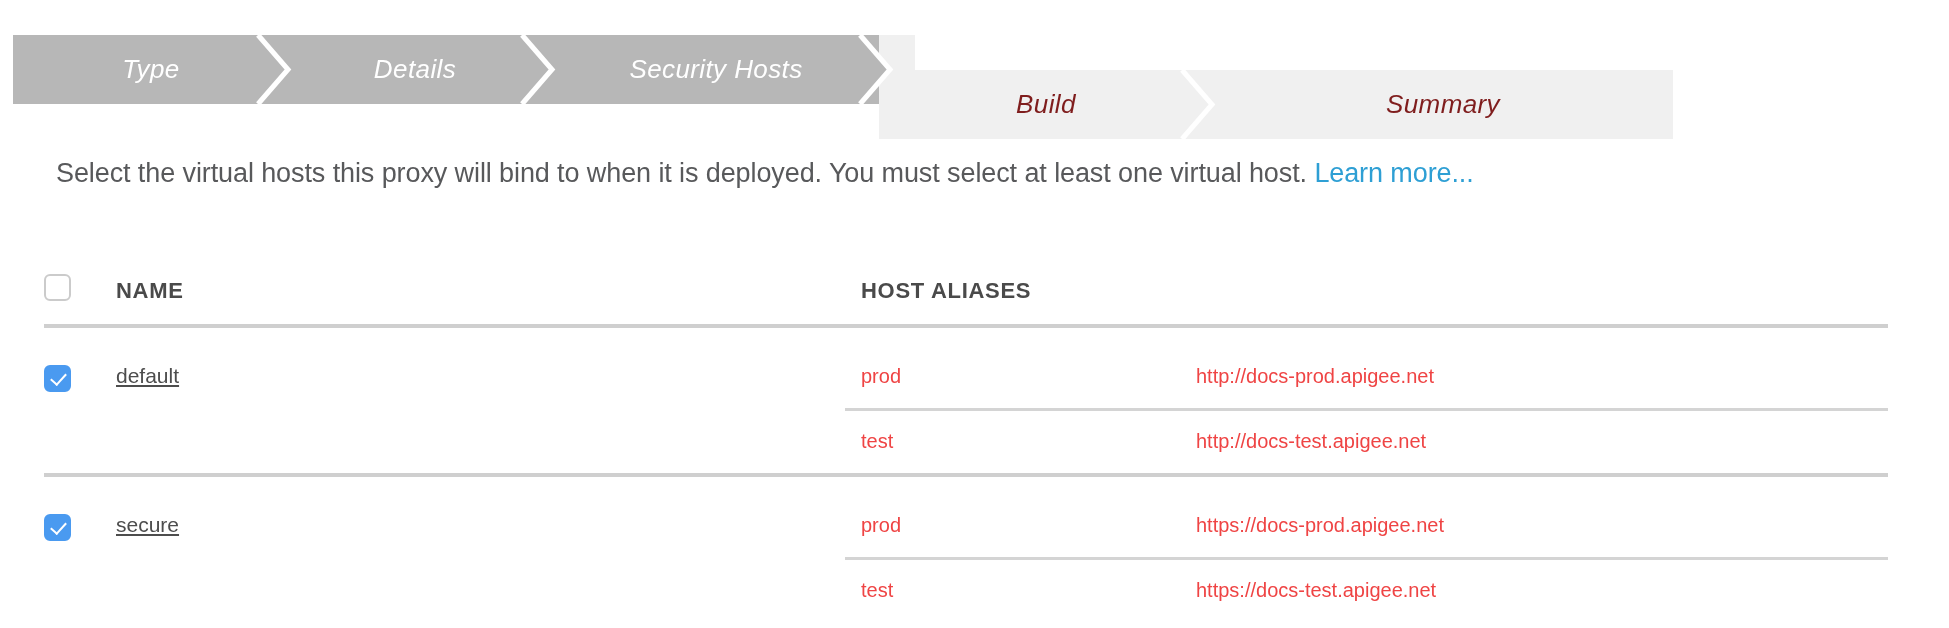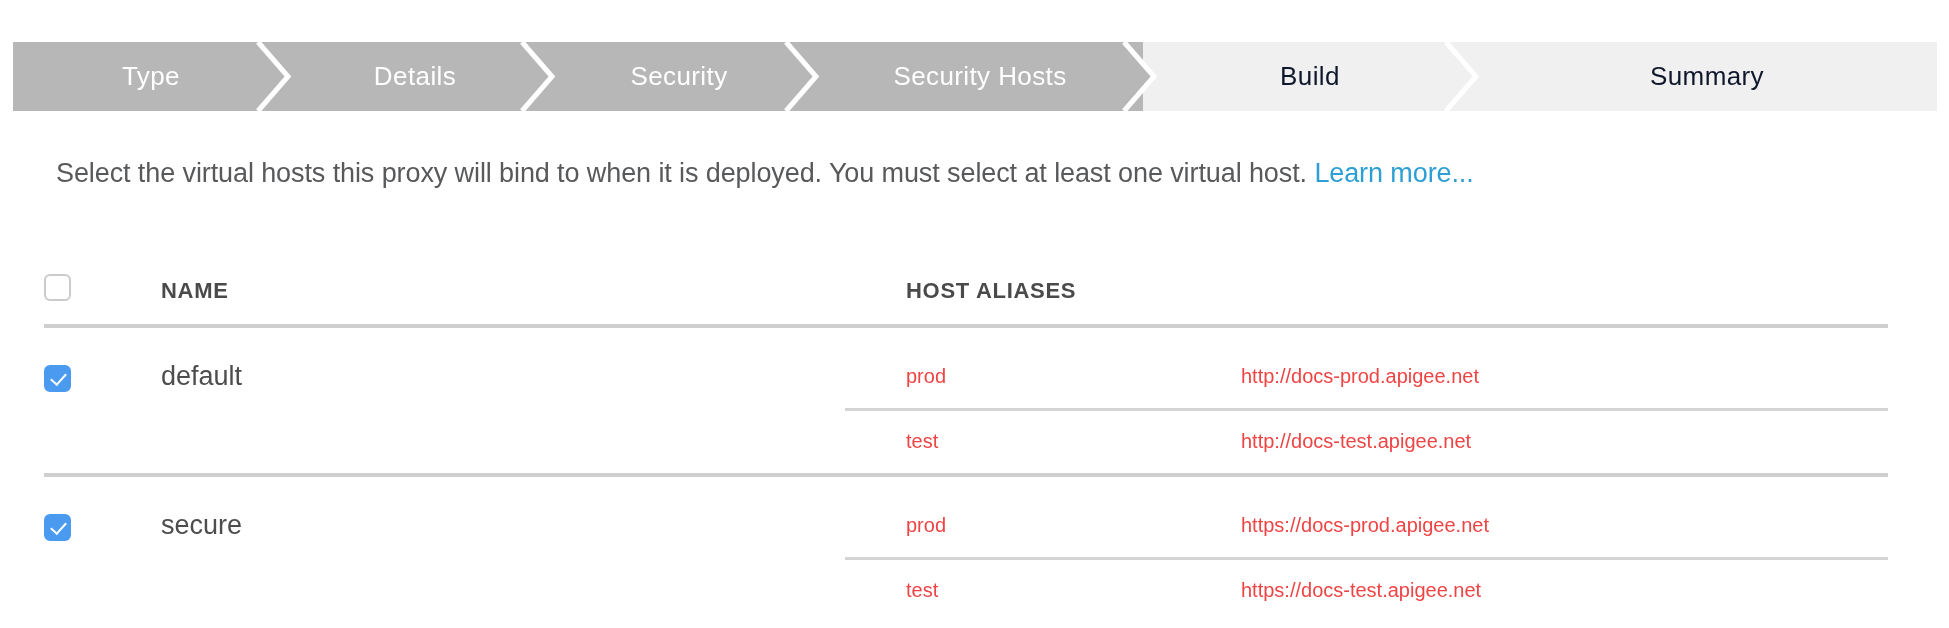--- a/index.html
+++ b/index.html
@@ -12,43 +12,45 @@
     height: 628px;
     font-family: "Liberation Sans", sans-serif;
     -webkit-font-smoothing: antialiased;
     overflow: hidden;
   }
 
   
   .wizard {
     position: absolute;
     left: 13px;
-    top: 42px;
+    top: 35px;
     width: 1924px;
     height: 69px;
     display: flex;
+    font-style: italic;
   }
   .wizard-step {
     position: relative;
     flex: 0 0 auto;
     height: 69px;
     display: flex;
     align-items: center;
     justify-content: center;
     font-size: 26px;
     letter-spacing: 0.4px;
     box-sizing: border-box;
   }
   .wizard-step.active {
     background: #b7b7b7;
     color: #ffffff;
   }
   .wizard-step.inactive {
     background: #f0f0f0;
-    color: #0f172a;
+    color: #7f1d1d;
+    margin-top: 35px;
   }
   .wizard-step .step-label {
     position: relative;
     z-index: 3;
     padding-left: 12px;
   }
   
   .wizard-step .chev {
     position: absolute;
     right: -17px;
@@ -101,21 +103,20 @@
   .col-check {
     width: 72px;
     flex: 0 0 72px;
     display: flex;
     align-items: center;
     padding-top: 2px;
   }
   .col-name {
     width: 729px;
     flex: 0 0 729px;
-    margin-left: 45px;
   }
   .col-env {
     width: 335px;
     flex: 0 0 335px;
     padding-left: 16px;
     box-sizing: border-box;
   }
   .col-host {
     flex: 1 1 auto;
     padding-left: 16px;
@@ -146,22 +147,23 @@
     margin-left: 801px;
     width: 1043px;
   }
 
   .cell-text {
     font-size: 20px;
     color: #ef4444;
     line-height: 1;
   }
   .name-cell {
-    font-size: 27px;
+    font-size: 21px;
     color: #4d4d4d;
+    text-decoration: underline;
   }
 
   .subrow {
     height: 60px;
     display: flex;
     align-items: center;
   }
   .group-first {
     padding-top: 18px;
   }
@@ -203,29 +205,20 @@
       <span class="step-label">Type</span>
       <div class="taper-top" style="top: 0px; background: rgb(183, 183, 183);"></div>
       <div class="taper-bot" style="top: 34px; background: rgb(183, 183, 183);"></div>
       <svg class="chev" viewBox="0 0 36 69" preserveAspectRatio="none">
         <path d="M0,0 L30,34.5 L0,69 Z" fill="#b7b7b7"></path>
         <path d="M0,0 L30,34.5 L0,69" fill="none" stroke="#ffffff" stroke-width="5"></path>
       </svg>
     </div>
     <div class="wizard-step active" style="width: 264px;">
       <span class="step-label">Details</span>
-      <div class="taper-top" style="top: 0px; background: rgb(183, 183, 183);"></div>
-      <div class="taper-bot" style="top: 34px; background: rgb(183, 183, 183);"></div>
-      <svg class="chev" viewBox="0 0 36 69" preserveAspectRatio="none">
-        <path d="M0,0 L30,34.5 L0,69 Z" fill="#b7b7b7"></path>
-        <path d="M0,0 L30,34.5 L0,69" fill="none" stroke="#ffffff" stroke-width="5"></path>
-      </svg>
-    </div>
-    <div class="wizard-step active" style="width: 264px;">
-      <span class="step-label">Security</span>
       <div class="taper-top" style="top: 0px; background: rgb(183, 183, 183);"></div>
       <div class="taper-bot" style="top: 34px; background: rgb(183, 183, 183);"></div>
       <svg class="chev" viewBox="0 0 36 69" preserveAspectRatio="none">
         <path d="M0,0 L30,34.5 L0,69 Z" fill="#b7b7b7"></path>
         <path d="M0,0 L30,34.5 L0,69" fill="none" stroke="#ffffff" stroke-width="5"></path>
       </svg>
     </div>
     <div class="wizard-step active" style="width: 338px;">
       <span class="step-label">Security Hosts</span>
       <div class="taper-top" style="top: 0px; background: rgb(240, 240, 240);"></div>

